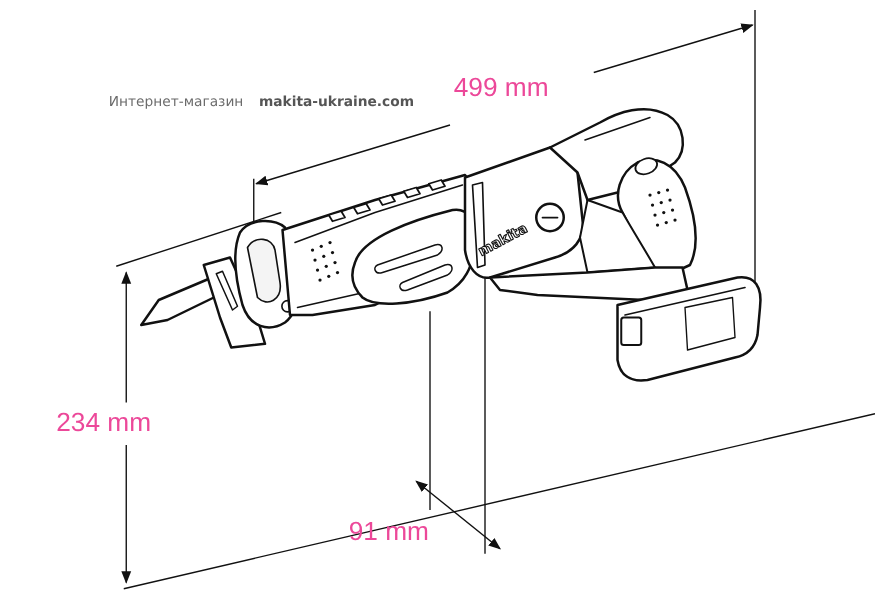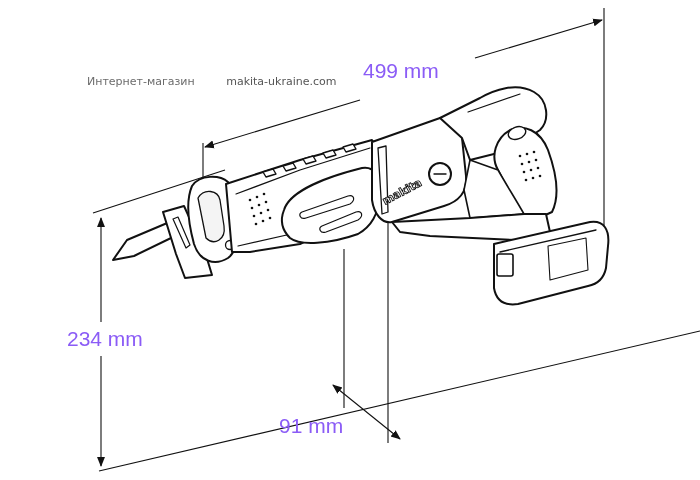--- a/index.html
+++ b/index.html
@@ -1,22 +1,22 @@
 <!DOCTYPE html>
 <html><head>
   <meta charset="utf-8">
   <style>
     html, body { margin: 0; padding: 0; background: #ffffff; }
     .canvas { position: relative; width: 700px; height: 480px; overflow: hidden; background: #fff; }
     svg.drawing { position: absolute; left: 0; top: 0; }
     .watermark { position: absolute; left: 87px; top: 75px; font-family: "DejaVu Sans", sans-serif; font-size: 11px; color: #6b6b6b; white-space: nowrap; }
-    .watermark .site { font-weight: normal; color: #555; margin-left: 28px; }
-    .dim { position: absolute; font-family: "Liberation Sans", sans-serif; font-size: 21px; color: #8b5cf6; white-space: nowrap; }
+    .watermark .site { font-weight: bold; color: #555; margin-left: 9px; }
+    .dim { position: absolute; font-family: "Liberation Sans", sans-serif; font-size: 21px; color: #ec4899; white-space: nowrap; }
     .dim-length { left: 363px; top: 59px; }
-    .dim-height { left: 67px; top: 327px; }
+    .dim-height { left: 45px; top: 327px; }
     .dim-width { left: 279px; top: 414px; text-align: right; }
   </style>
 </head>
 <body>
 
 <div class="canvas">
 
   <svg class="drawing" width="700" height="480" viewBox="0 0 700 480">
     <defs>
       <marker id="arr" viewBox="0 0 10 10" refX="9" refY="5" markerWidth="9" markerHeight="9" orient="auto-start-reverse">

